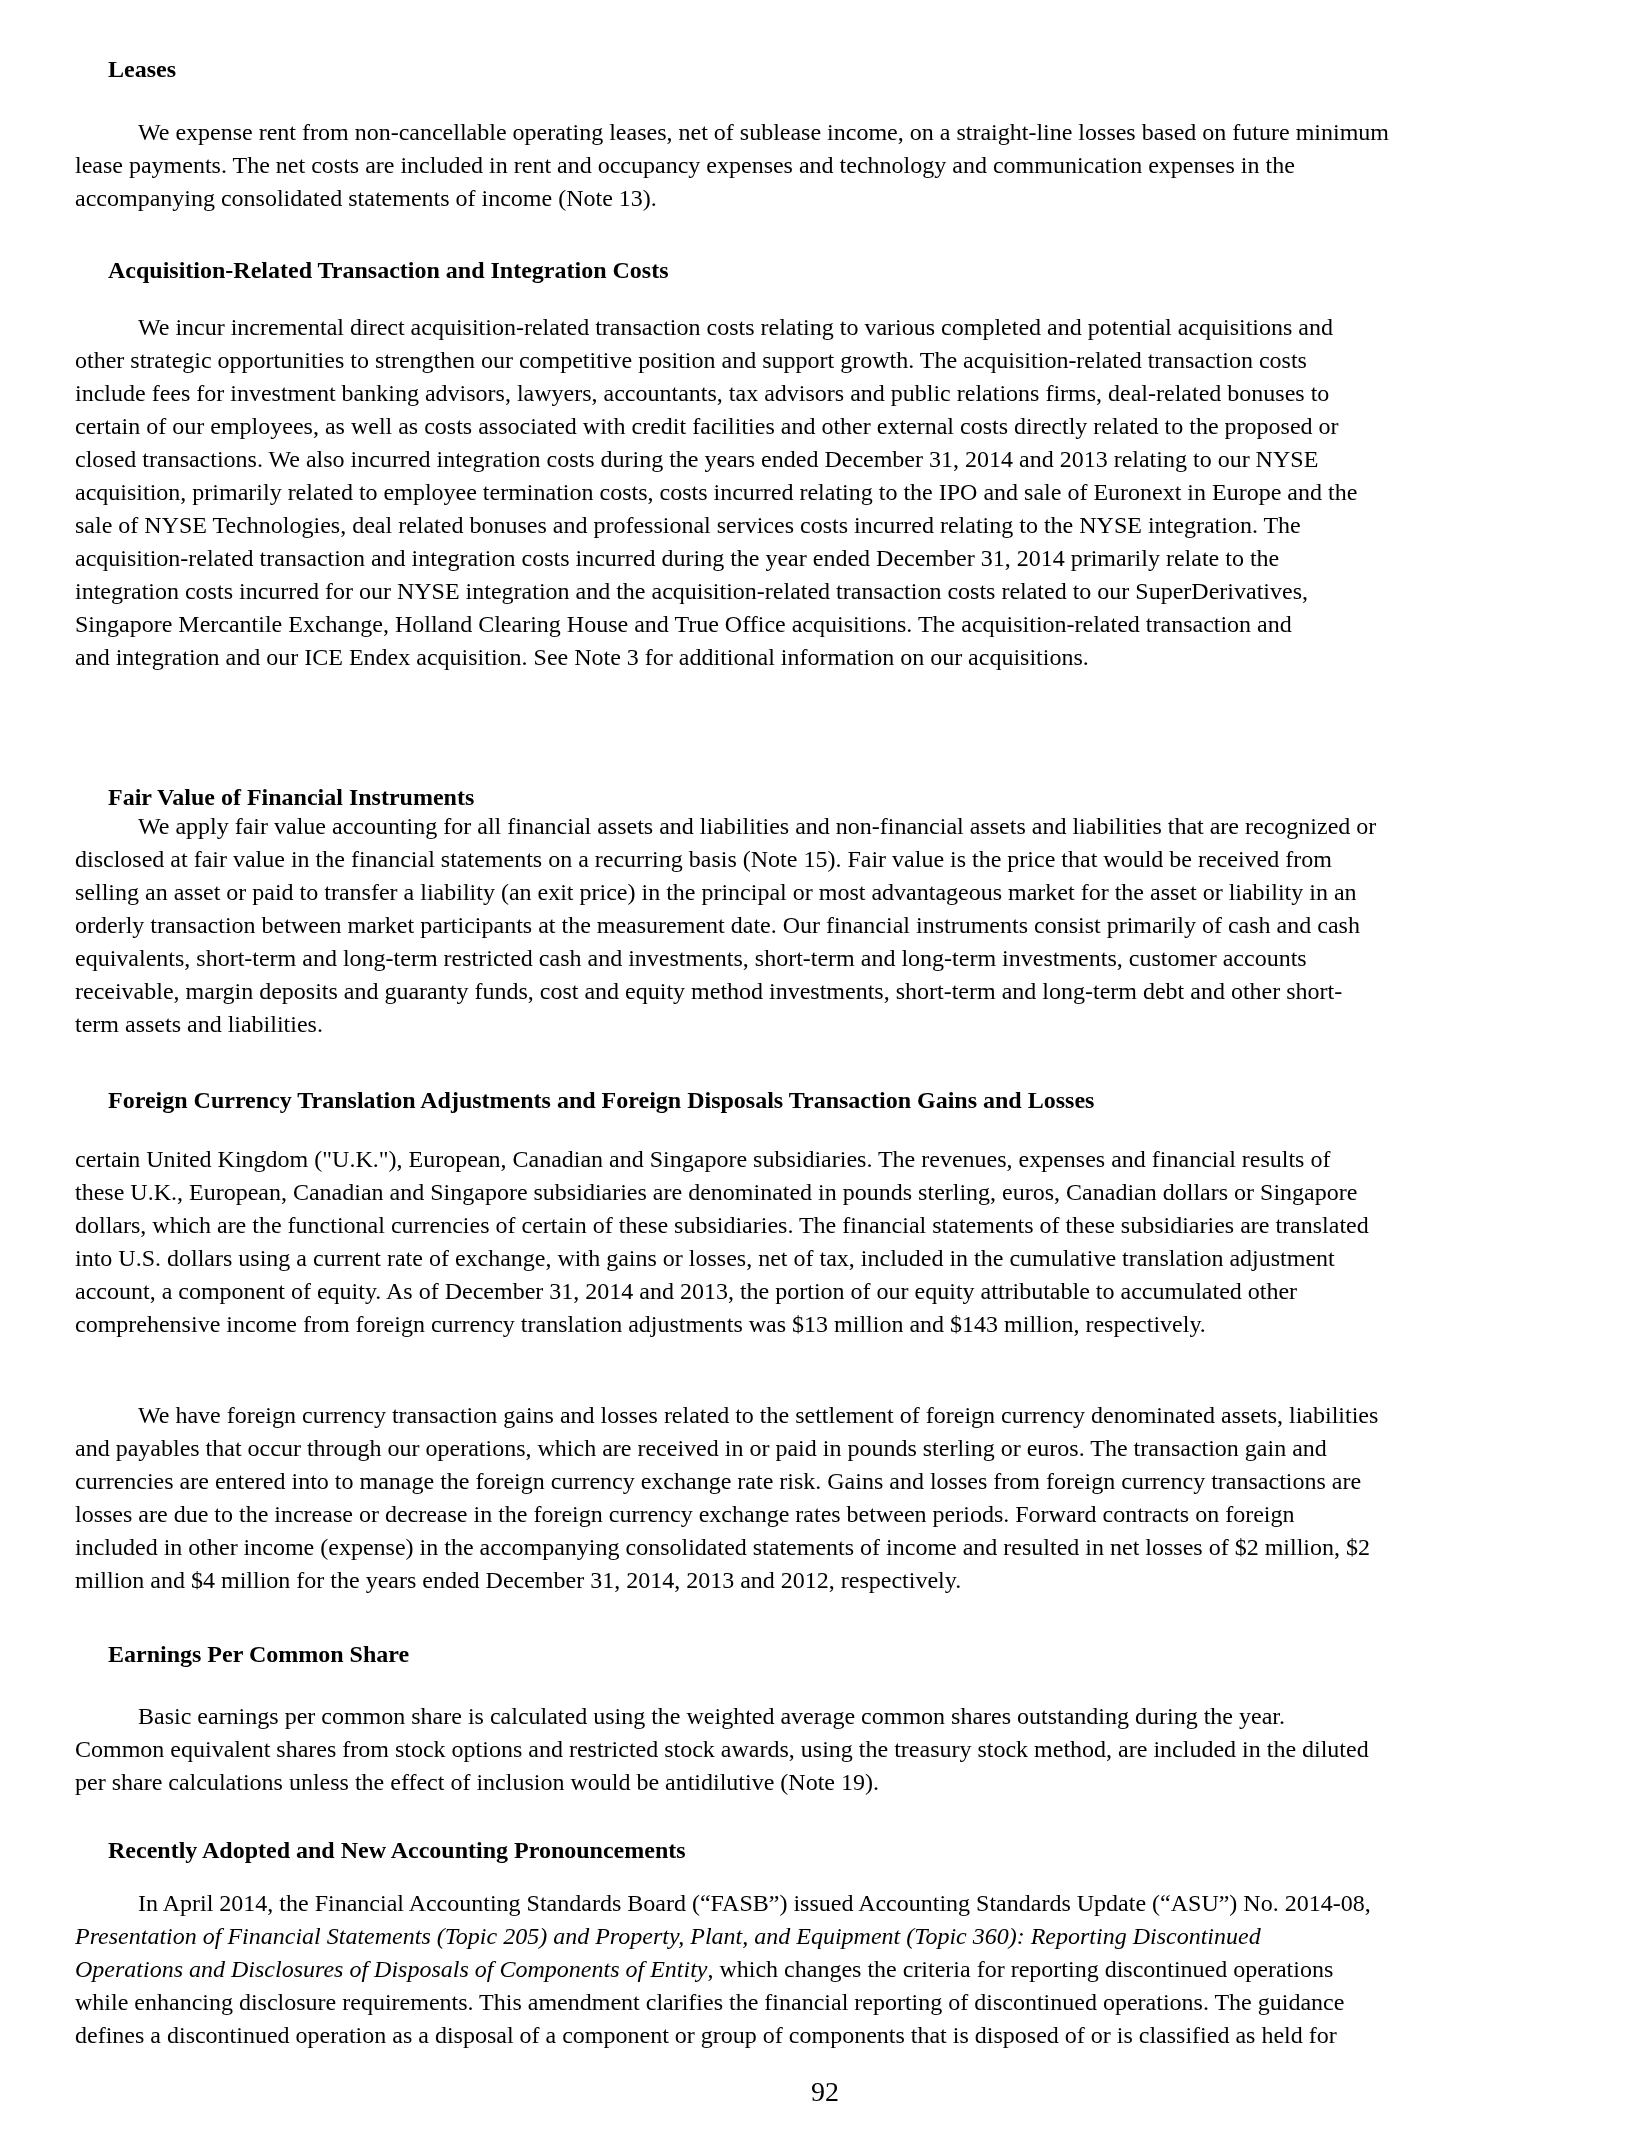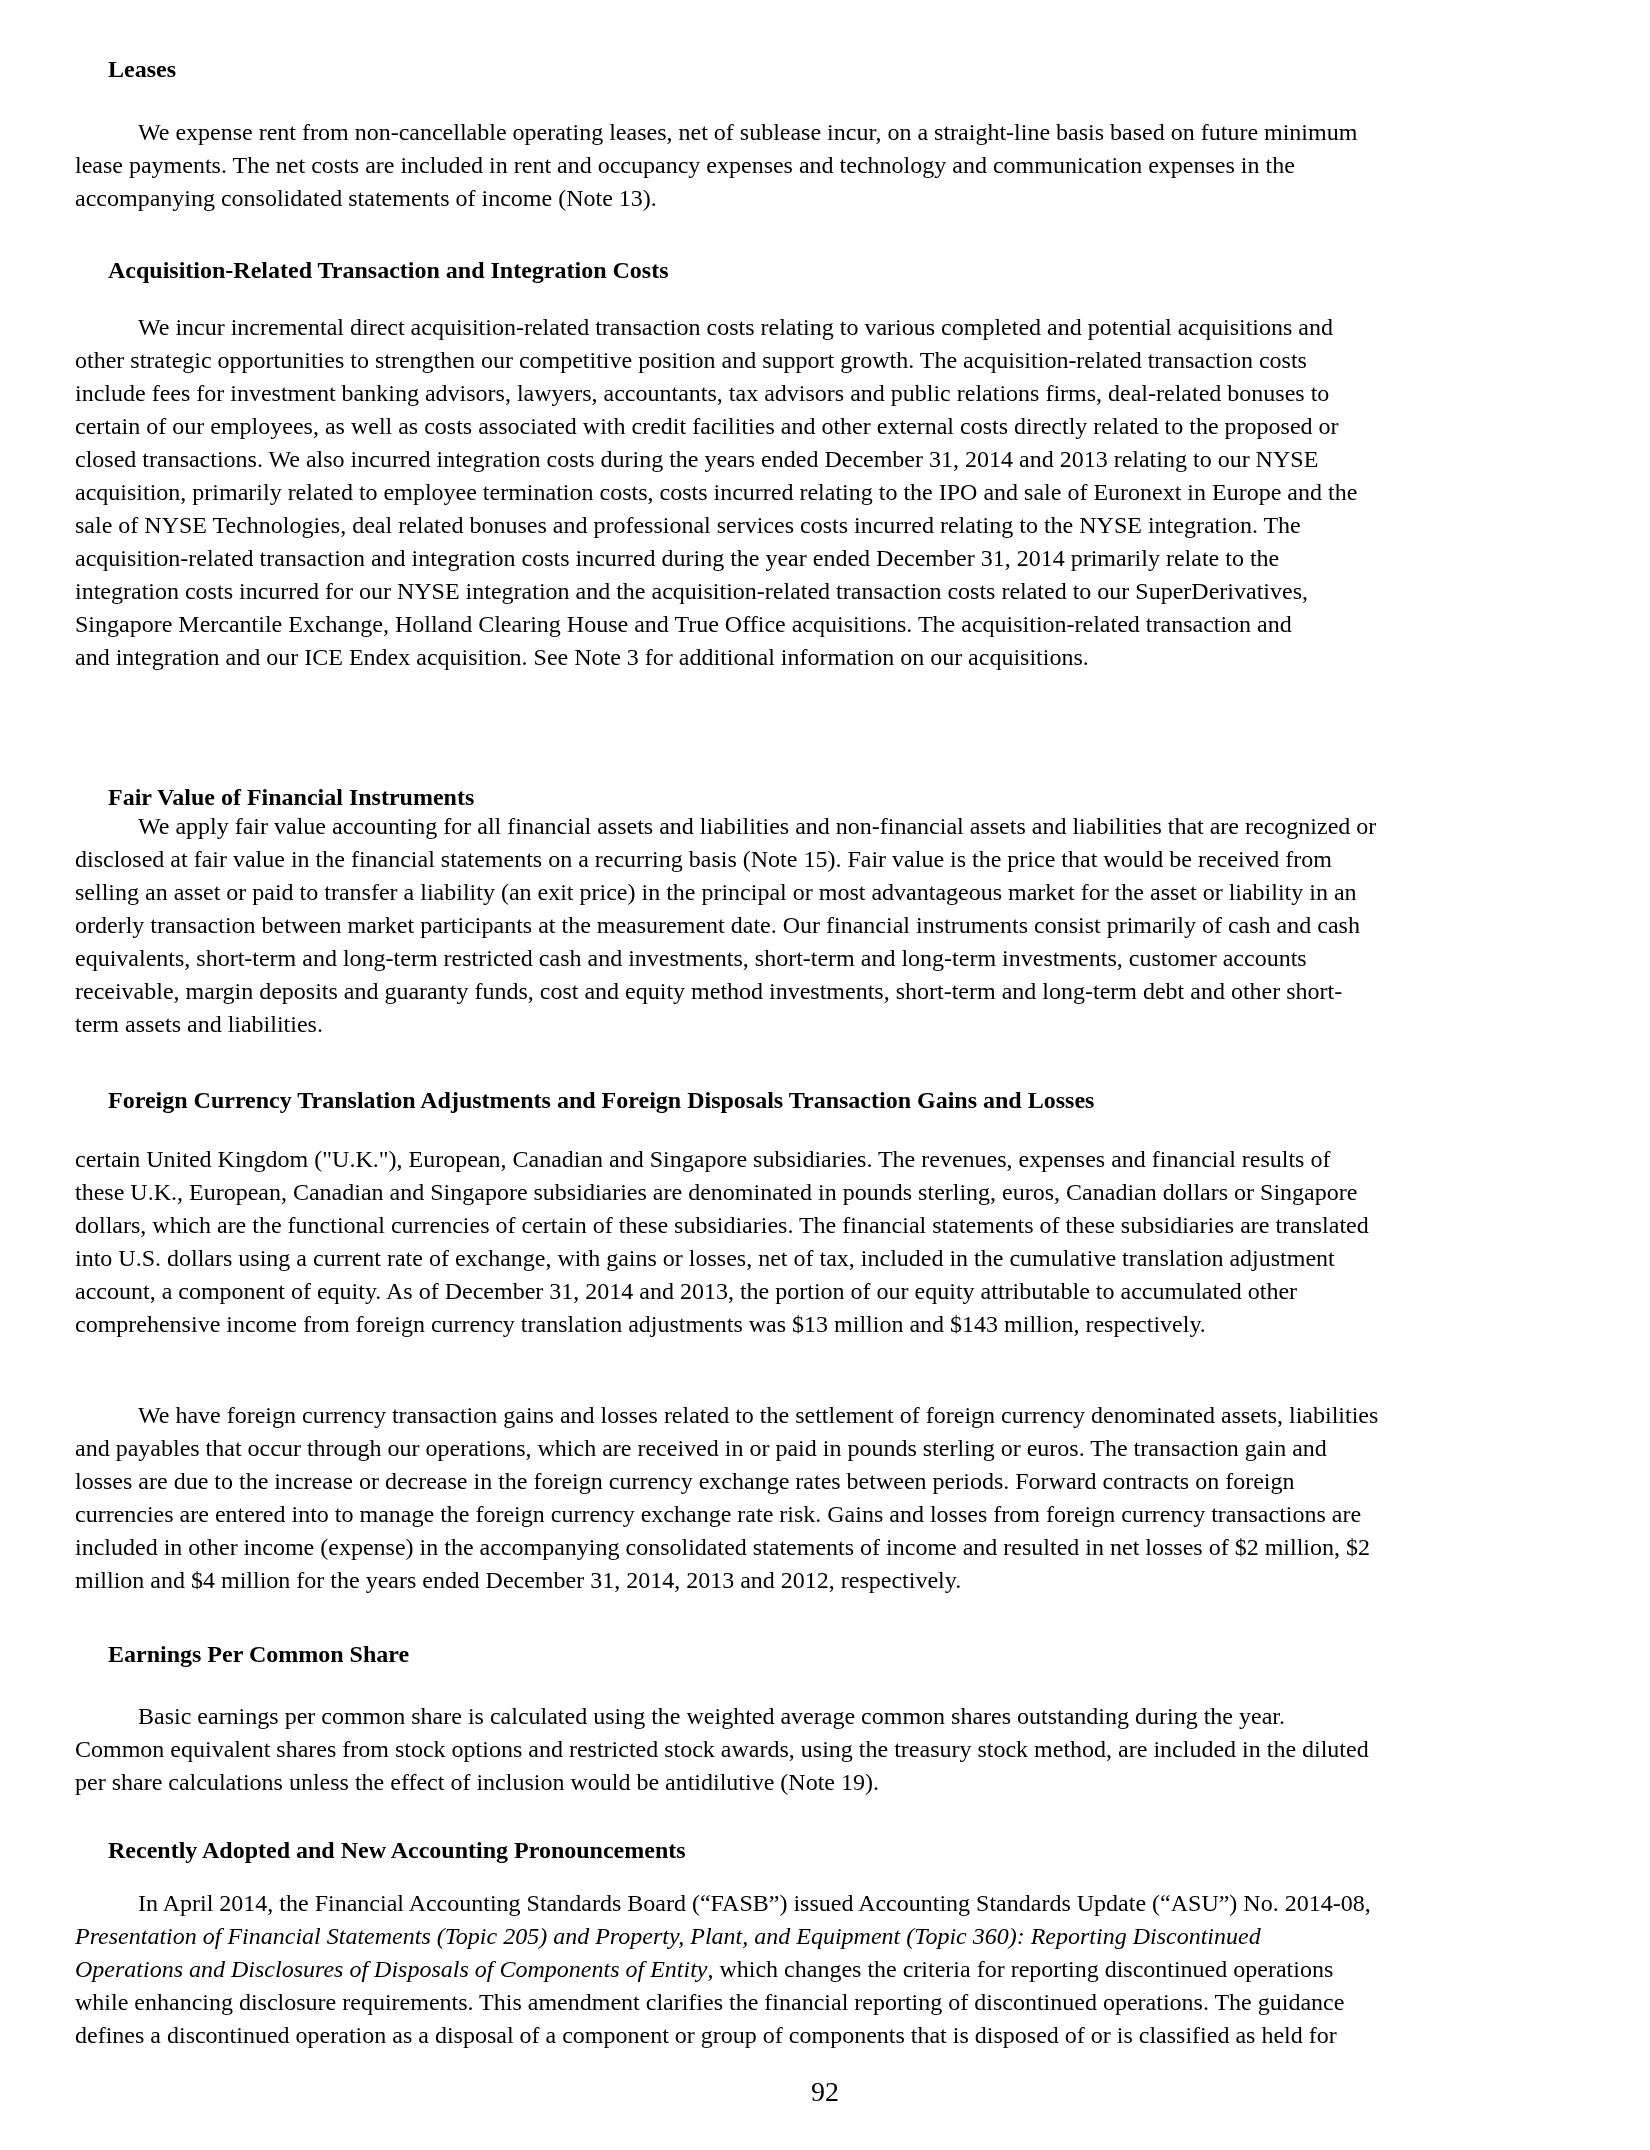--- a/index.html
+++ b/index.html
@@ -13,21 +13,21 @@
   .it { font-style: italic; }
   .pagenum { position: absolute; left: 0; width: 1650px; text-align: center; top: 2075px;
              font-size: 28px; line-height: 33px; }
 </style>
 </head>
 <body>
 
 <div id="page">
   <div class="heading" style="top:53px">Leases</div>
   <div class="para" style="top:116px">
-      <span class="line first"><span>We expense rent from non-cancellable operating leases, net of sublease incur, on a straight-line basis based on future minimum</span></span>
+      <span class="line first"><span>We expense rent from non-cancellable operating leases, net of sublease income, on a straight-line losses based on future minimum</span></span>
       <span class="line"><span>lease payments. The net costs are included in rent and occupancy expenses and technology and communication expenses in the</span></span>
       <span class="line"><span>accompanying consolidated statements of income (Note 13).</span></span>
     </div>
 
   <div class="heading" style="top:254px">Acquisition-Related Transaction and Integration Costs</div>
   <div class="para" style="top:311px">
       <span class="line first"><span>We incur incremental direct acquisition-related transaction costs relating to various completed and potential acquisitions and</span></span>
       <span class="line"><span>other strategic opportunities to strengthen our competitive position and support growth. The acquisition-related transaction costs</span></span>
       <span class="line"><span>include fees for investment banking advisors, lawyers, accountants, tax advisors and public relations firms, deal-related bonuses to</span></span>
       <span class="line"><span>certain of our employees, as well as costs associated with credit facilities and other external costs directly related to the proposed or</span></span>
@@ -56,22 +56,22 @@
       <span class="line"><span>certain United Kingdom ("U.K."), European, Canadian and Singapore subsidiaries. The revenues, expenses and financial results of</span></span>
       <span class="line"><span>these U.K., European, Canadian and Singapore subsidiaries are denominated in pounds sterling, euros, Canadian dollars or Singapore</span></span>
       <span class="line"><span>dollars, which are the functional currencies of certain of these subsidiaries. The financial statements of these subsidiaries are translated</span></span>
       <span class="line"><span>into U.S. dollars using a current rate of exchange, with gains or losses, net of tax, included in the cumulative translation adjustment</span></span>
       <span class="line"><span>account, a component of equity. As of December 31, 2014 and 2013, the portion of our equity attributable to accumulated other</span></span>
       <span class="line"><span>comprehensive income from foreign currency translation adjustments was $13 million and $143 million, respectively.</span></span>
     </div>
   <div class="para" style="top:1399px">
       <span class="line first"><span>We have foreign currency transaction gains and losses related to the settlement of foreign currency denominated assets, liabilities</span></span>
       <span class="line"><span>and payables that occur through our operations, which are received in or paid in pounds sterling or euros. The transaction gain and</span></span>
+      <span class="line"><span>currencies are entered into to manage the foreign currency exchange rate risk. Gains and losses from foreign currency transactions are</span></span>
       <span class="line"><span>losses are due to the increase or decrease in the foreign currency exchange rates between periods. Forward contracts on foreign</span></span>
-      <span class="line"><span>currencies are entered into to manage the foreign currency exchange rate risk. Gains and losses from foreign currency transactions are</span></span>
       <span class="line"><span>included in other income (expense) in the accompanying consolidated statements of income and resulted in net losses of $2 million, $2</span></span>
       <span class="line"><span>million and $4 million for the years ended  December 31, 2014, 2013 and 2012, respectively.</span></span>
     </div>
 
   <div class="heading" style="top:1638px">Earnings Per Common Share</div>
   <div class="para" style="top:1700px">
       <span class="line first"><span>Basic earnings per common share is calculated using the weighted average common shares outstanding during the year.</span></span>
       <span class="line"><span>Common equivalent shares from stock options and restricted stock awards, using the treasury stock method, are included in the diluted</span></span>
       <span class="line"><span>per share calculations unless the effect of inclusion would be antidilutive (Note 19).</span></span>
     </div>

